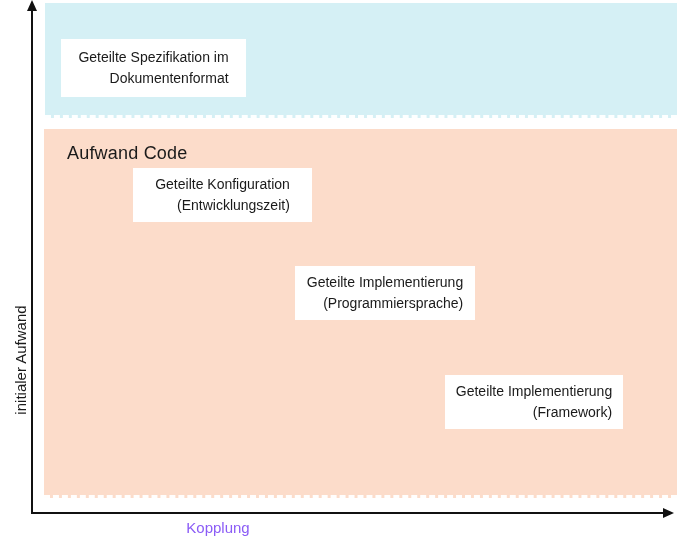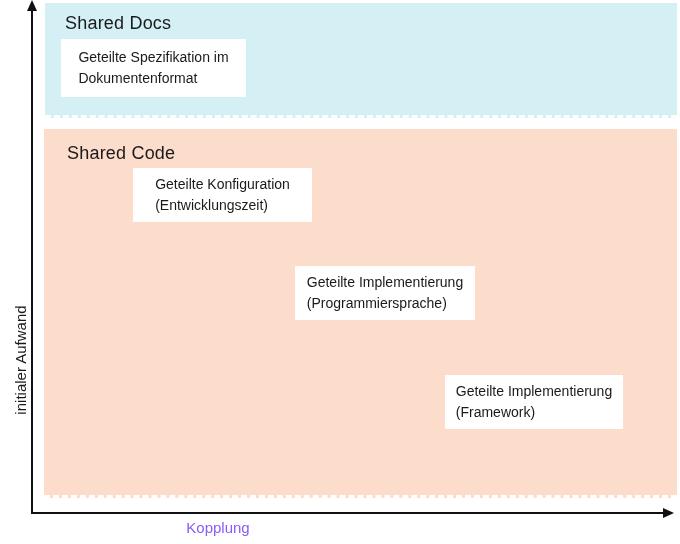--- a/index.html
+++ b/index.html
@@ -44,21 +44,21 @@
   .title-docs { left: 65px; top: 13px; }
   .title-code { left: 67px; top: 143px; }
 
   
   .node {
     position: absolute;
     background: #ffffff;
     display: flex;
     align-items: center;
     justify-content: center;
-    text-align: left;
+    text-align: right;
     font-size: 14px;
     line-height: 21px;
     white-space: pre-line;
     color: #1a1a1a;
   }
   .node-spez  { left: 61px;  top: 39px;  width: 185px; height: 58px; }
   .node-konf  { left: 133px; top: 168px; width: 179px; height: 54px; }
   .node-sprache { left: 295px; top: 266px; width: 180px; height: 54px; }
   .node-framework { left: 445px; top: 375px; width: 178px; height: 54px; }
 
@@ -110,22 +110,21 @@
   }
 </style>
 </head>
 <body>
 
 <div class="page">
 
   <div class="region region-docs"></div>
   <div class="region region-code"></div>
 
-  <div class="region-title title-docs">Shared Docs</div>
-  <div class="region-title title-code">Shared Code</div>
+  <div class="region-title title-code">Aufwand Code</div>
 
   <div class="node node-spez">Geteilte Spezifikation im
 Dokumentenformat</div>
   <div class="node node-konf">Geteilte Konfiguration
 (Entwicklungszeit)</div>
   <div class="node node-sprache">Geteilte Implementierung
 (Programmiersprache)</div>
   <div class="node node-framework">Geteilte Implementierung
 (Framework)</div>
 

